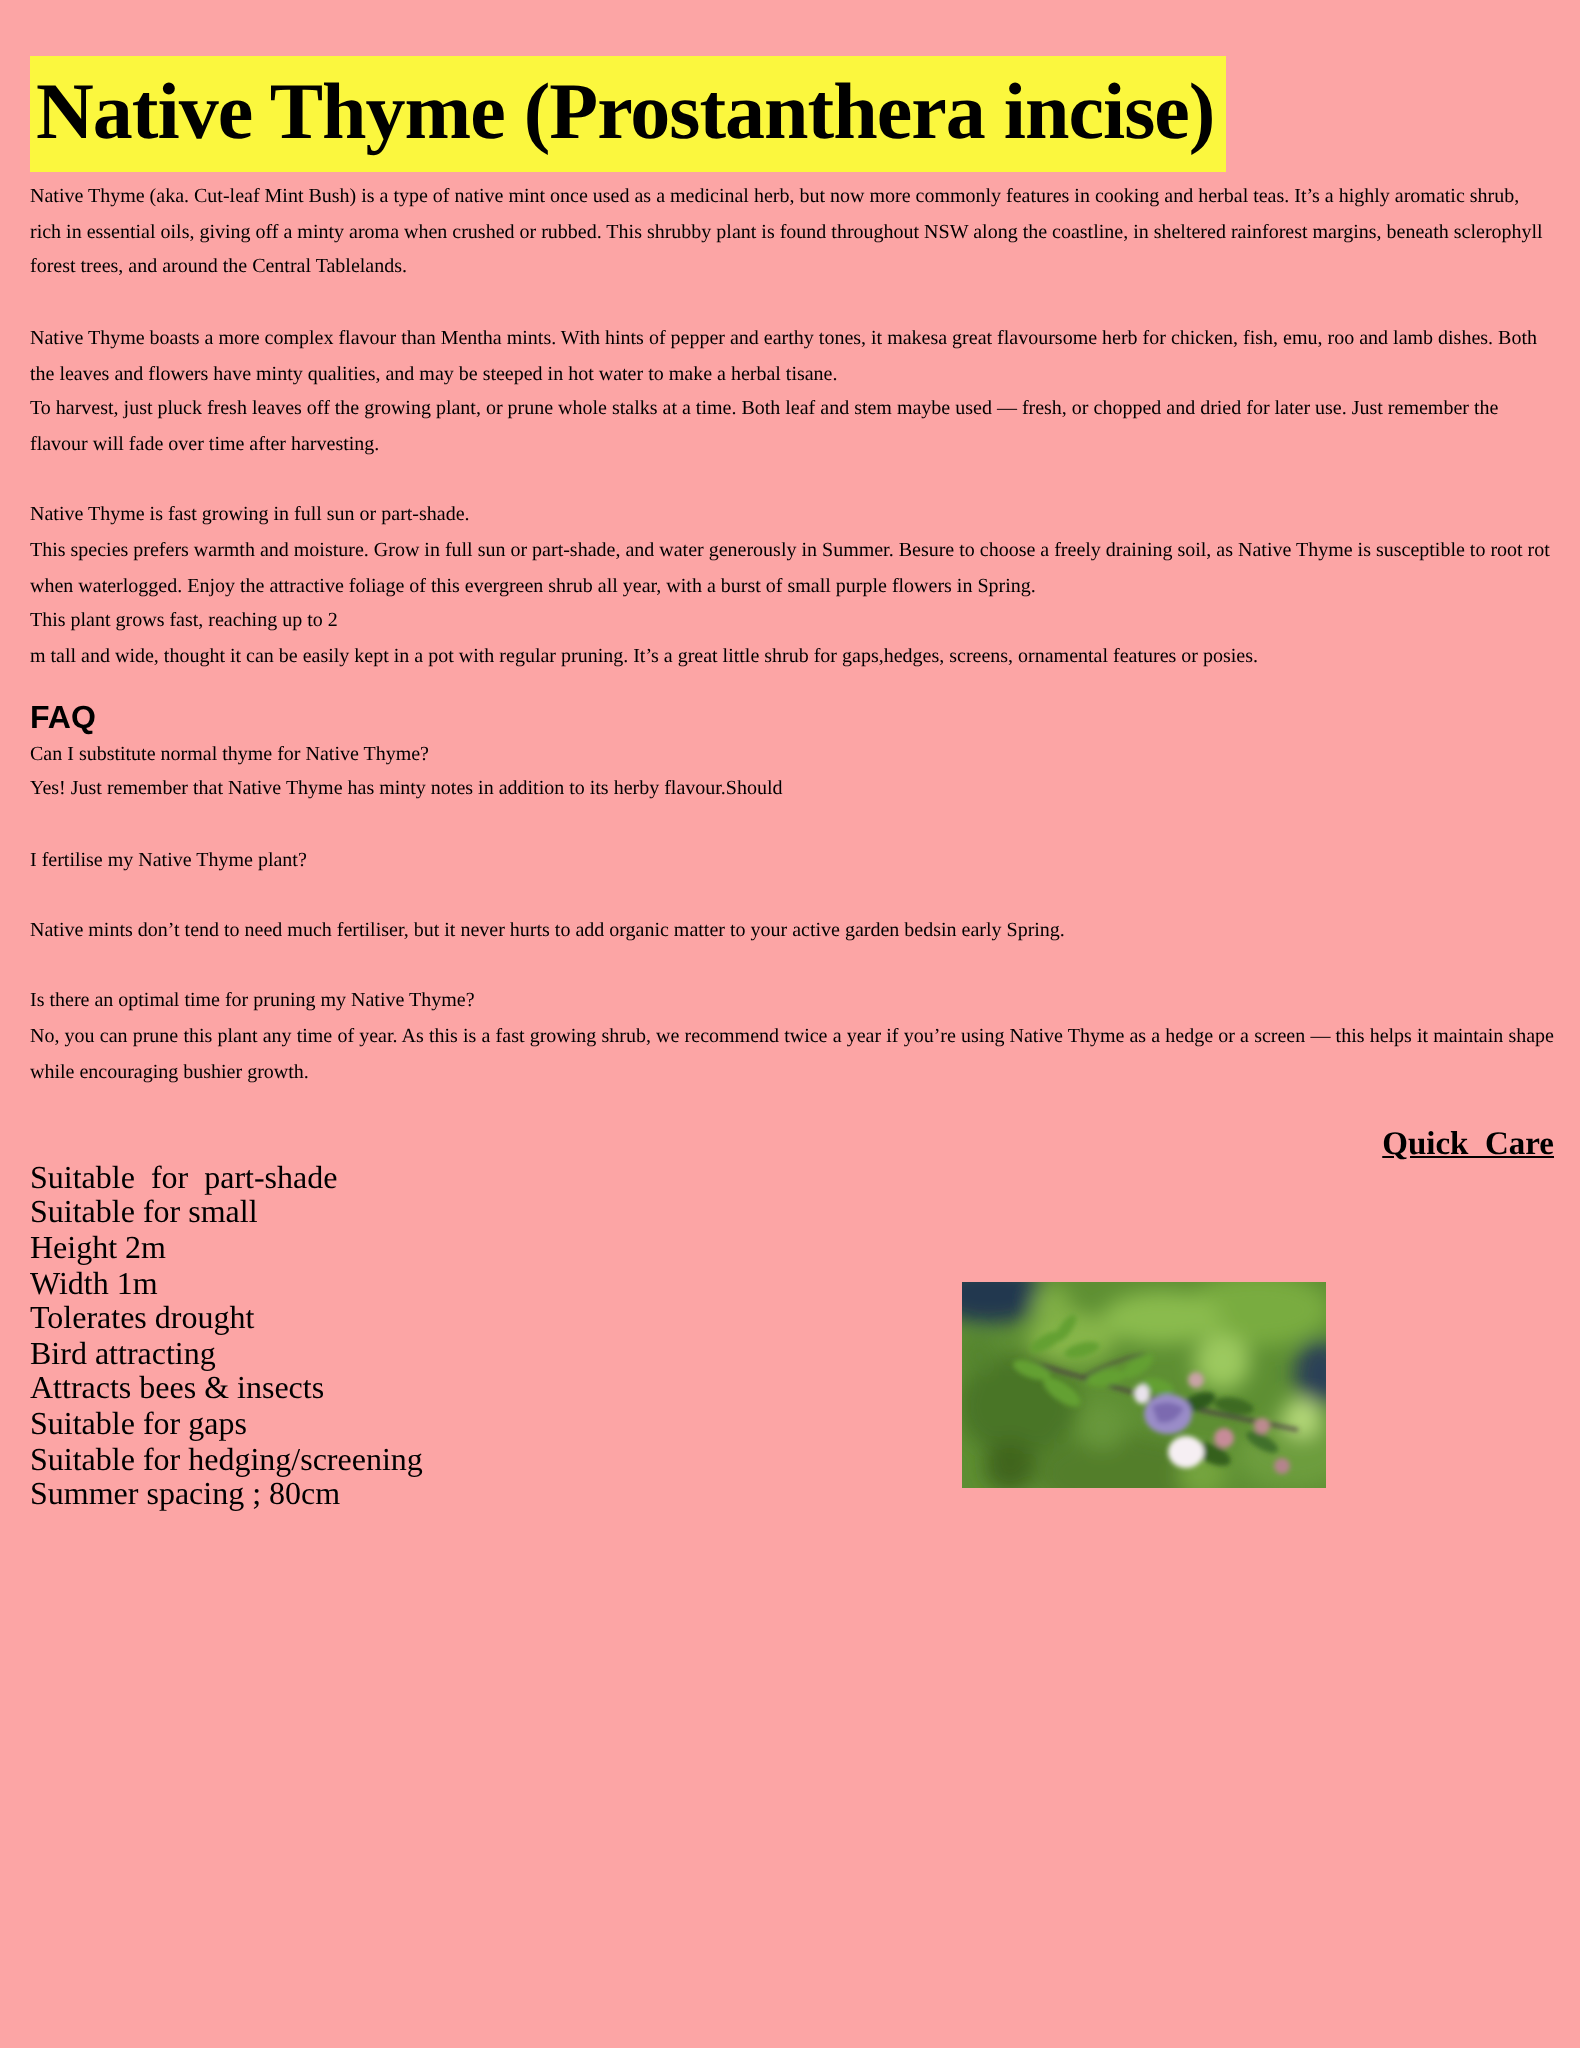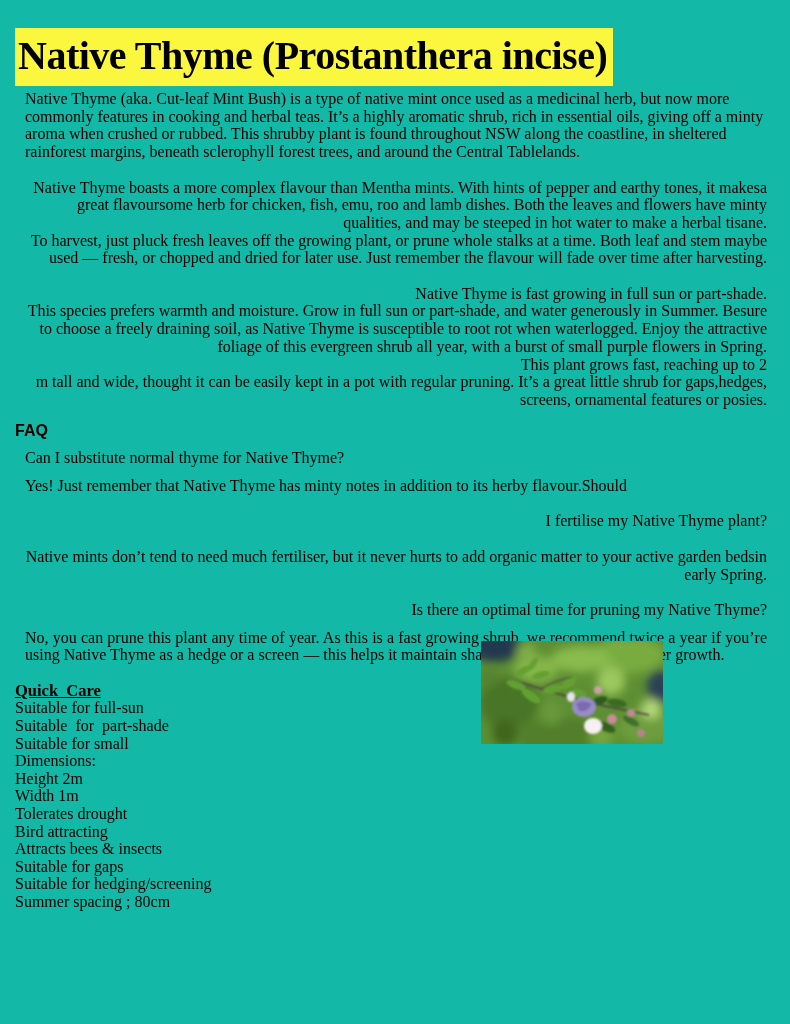--- a/index.html
+++ b/index.html
@@ -9,57 +9,58 @@
     background: #ffffff;
     width: 790px; height: 1024px;
     overflow: hidden;
   }
   .page {
     position: relative;
     width: 790px; height: 1024px;
     padding: 28px 13px 0 15px;
     font-family: "Liberation Serif", serif;
     color: #000;
-    background: #14b8a6;
+    background: #fca5a5;
   }
   .title {
     display: inline-block;
     margin: 0;
     padding: 0 6px 2px 3px;
     background: var(--hl);
     font-size: 40px;
     line-height: 56px;
     font-weight: 700;
     letter-spacing: -0.5px;
     white-space: nowrap;
   }
   .body-text {
-    margin: 10px;
-    font-size: 16px;
+    margin: 0;
+    font-size: 10px;
     line-height: 17.7px;
     white-space: pre-wrap;
   }
-  .gap-top { margin-top: 17.7px; text-align: right; }
+  .gap-top { margin-top: 17.7px; }
   .small-gap-top { margin-top: 4px; }
   .justified { text-align: justify; white-space: normal; }
   .faq-heading {
     margin: 13px 0 0 0;
     font-family: "Liberation Sans", sans-serif;
     font-size: 16px;
     font-weight: 700;
     line-height: 17.7px;
   }
   .qc-heading {
     margin: 17.7px 0 0 0;
     font-family: "Liberation Serif", serif;
     font-size: 16.5px;
     font-weight: 700;
     text-decoration: underline;
     line-height: 17.7px;
     white-space: pre;
+    text-align: right;
   }
   .qc-item {
     font-size: 16px;
     line-height: 17.6px;
     white-space: pre-wrap;
   }
   .photo {
     position: absolute;
     left: 481px; top: 641px;
     width: 182px; height: 103px;
@@ -90,24 +91,22 @@
   <p class="body-text">Yes! Just remember that Native Thyme has minty notes in addition to its herby flavour.Should</p>
 
   <p class="body-text gap-top">I fertilise my Native Thyme plant?</p>
   <p class="body-text gap-top">Native mints don’t tend to need much fertiliser, but it never hurts to add organic matter to your active garden bedsin early Spring.</p>
 
   <p class="body-text gap-top">Is there an optimal time for pruning my Native Thyme?</p>
   <p class="body-text justified">No, you can prune this plant any time of year. As this is a fast growing shrub, we recommend twice a year if you’re using Native Thyme as a hedge or a screen — this helps it maintain shape while encouraging bushier growth.</p>
 
   <h2 class="qc-heading">Quick  Care</h2>
 
-  <div class="qc-item">Suitable for full-sun</div>
   <div class="qc-item">Suitable  for  part-shade</div>
   <div class="qc-item">Suitable for small</div>
-  <div class="qc-item">Dimensions:</div>
   <div class="qc-item">Height 2m</div>
   <div class="qc-item">Width 1m</div>
   <div class="qc-item">Tolerates drought</div>
   <div class="qc-item">Bird attracting</div>
   <div class="qc-item">Attracts bees &amp; insects</div>
   <div class="qc-item">Suitable for gaps</div>
   <div class="qc-item">Suitable for hedging/screening</div>
   <div class="qc-item">Summer spacing ; 80cm</div>
 
   <div class="photo">

